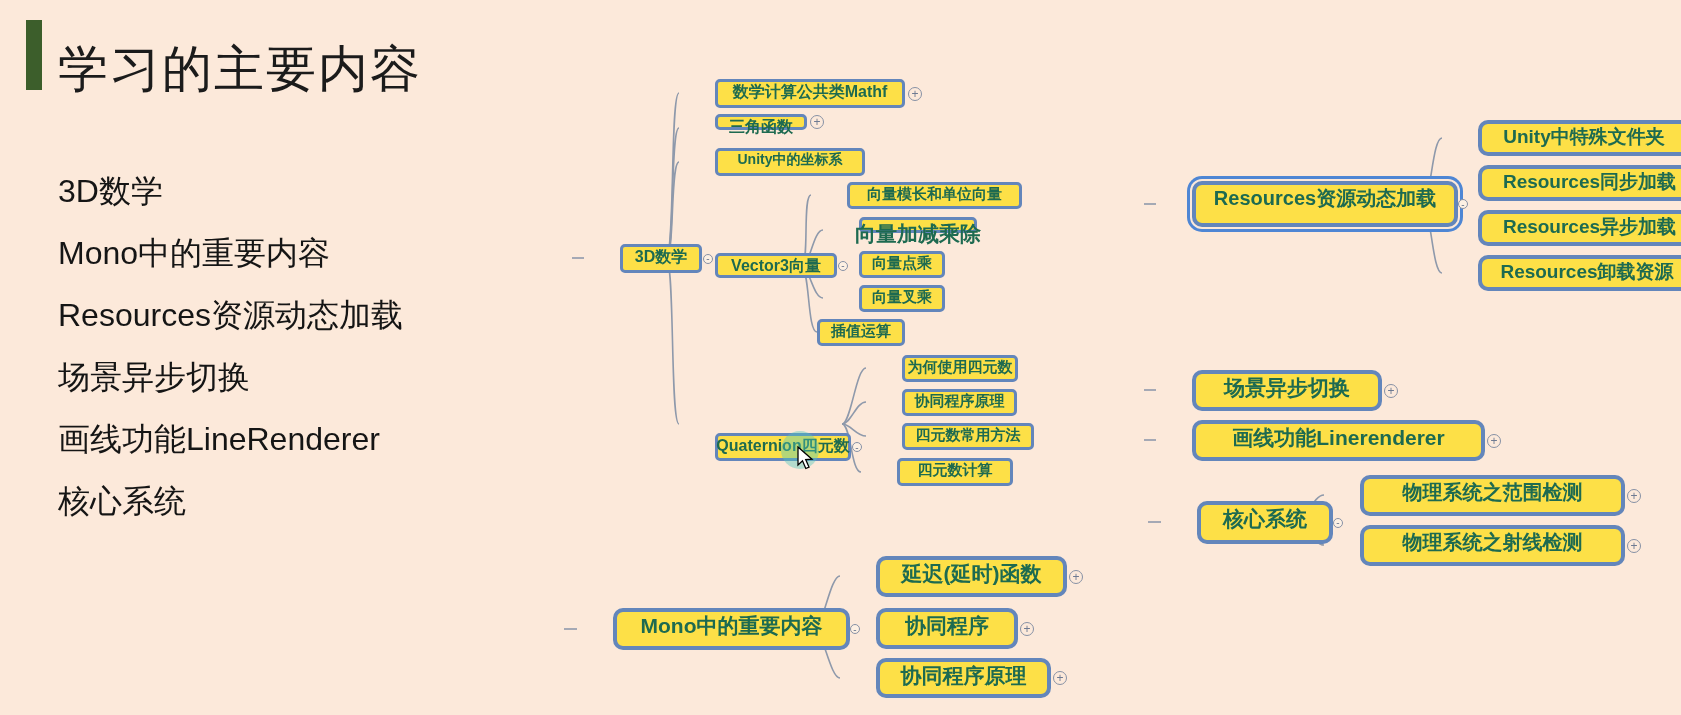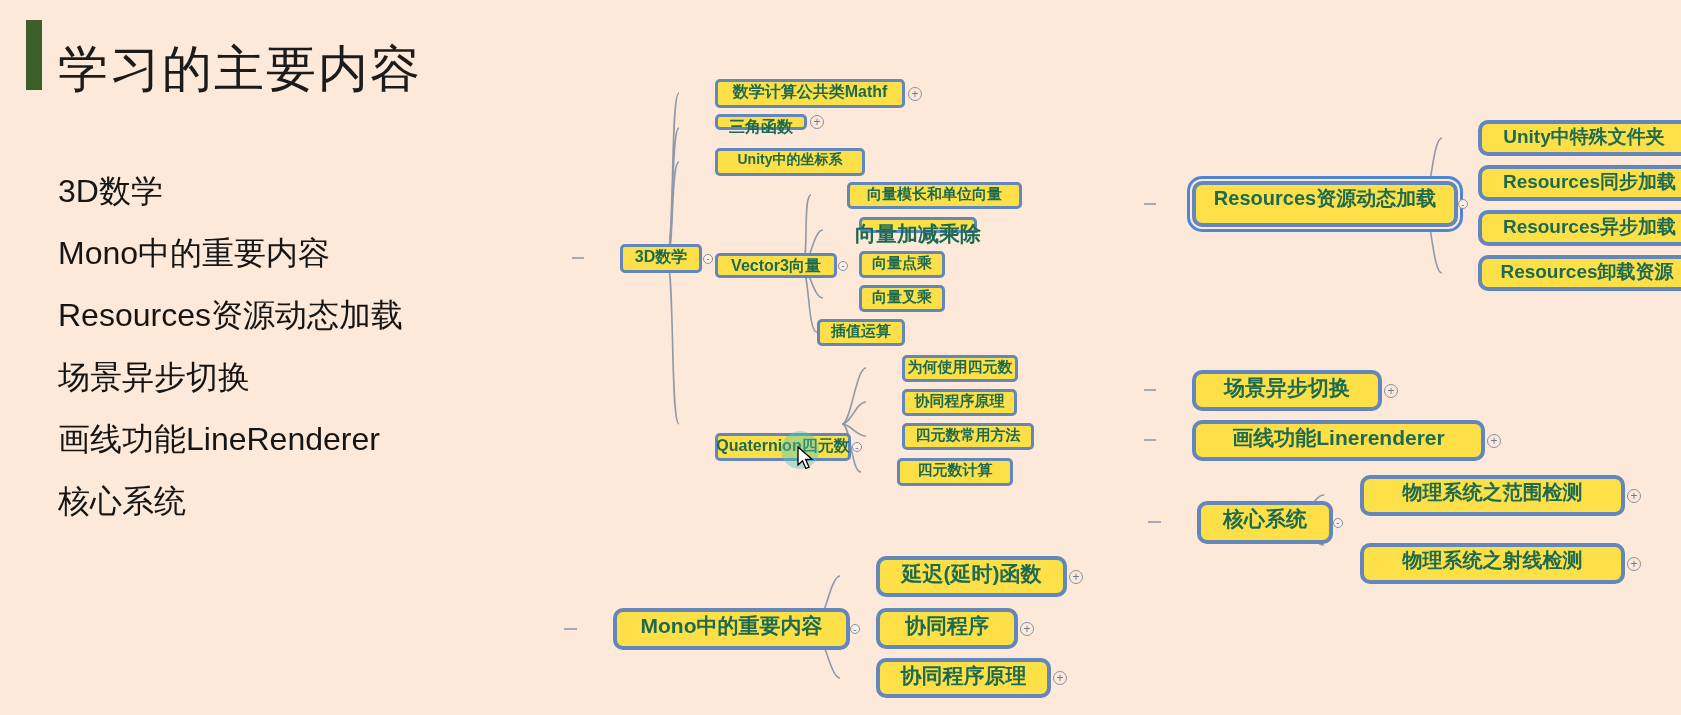--- a/index.html
+++ b/index.html
@@ -247,21 +247,21 @@
   <div class="node lg" style="left:1161px;top:501px;width:136px;height:43px;font-size:21px">
     <span class="node-label">核心系统</span>
     <span class="dot">-</span>
   </div>
 
   <div class="node lg" style="left:1324px;top:475px;width:265px;height:41px;font-size:20px">
     <span class="node-label">物理系统之范围检测</span>
     <span class="expand">+</span>
   </div>
 
-  <div class="node lg" style="left:1324px;top:543px;width:265px;height:41px;font-size:20px">
+  <div class="node lg" style="left:1324px;top:525px;width:265px;height:41px;font-size:20px">
     <span class="node-label">物理系统之射线检测</span>
     <span class="expand">+</span>
   </div>
 
   <div class="cursor-halo"></div>
   <svg class="cursor" width="22" height="26" viewBox="0 0 22 26">
     <path d="M2,1 L2,19 L6.5,14.8 L9.8,22.5 L13,21.1 L9.7,13.6 L16,13.2 Z" fill="#ffffff" stroke="#000000" stroke-width="1.3"></path>
   </svg>
 
 </div>

